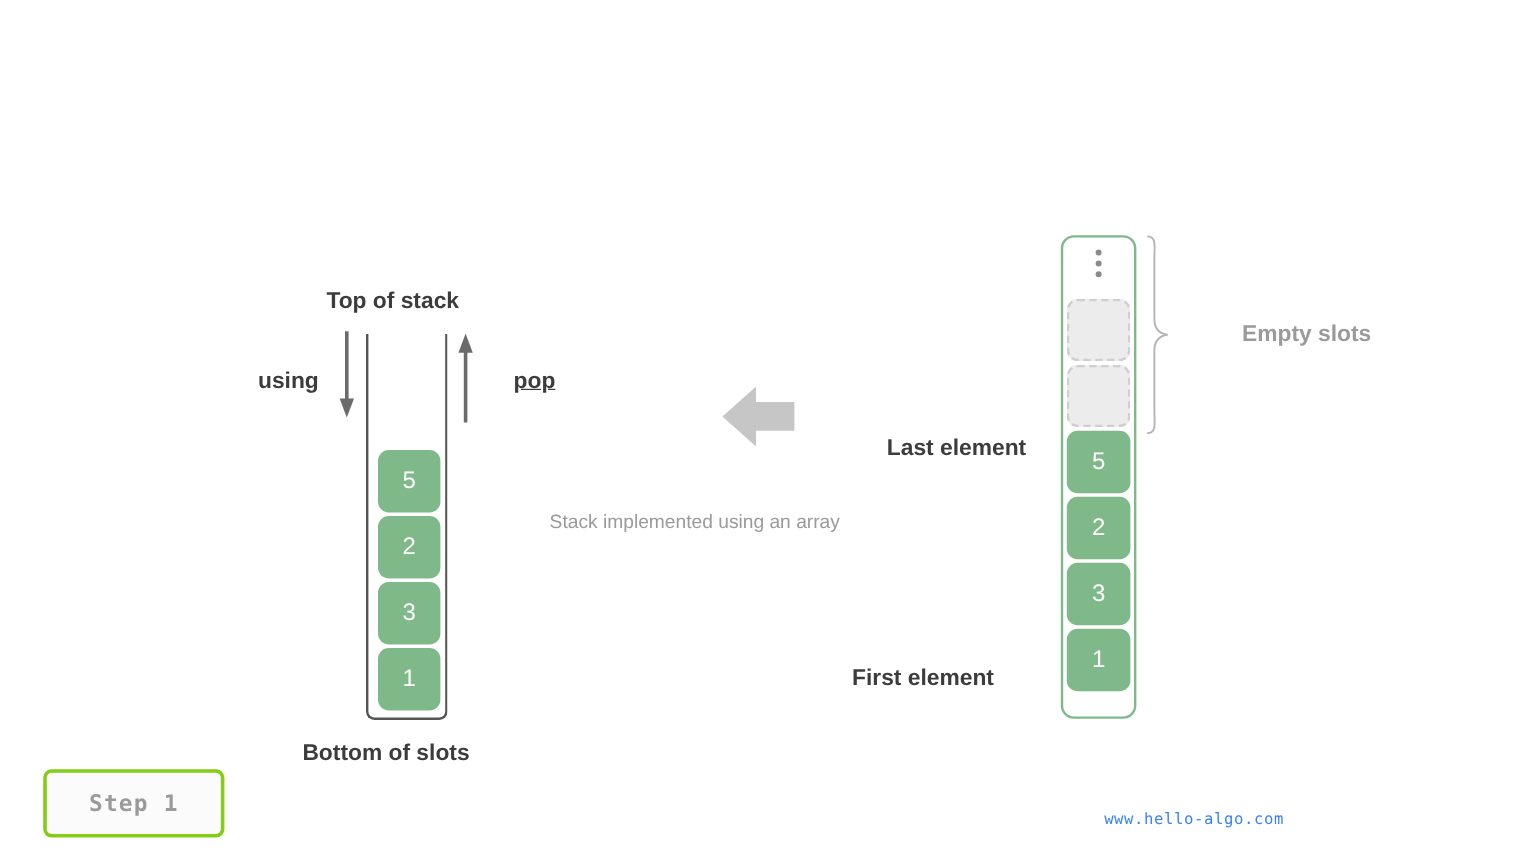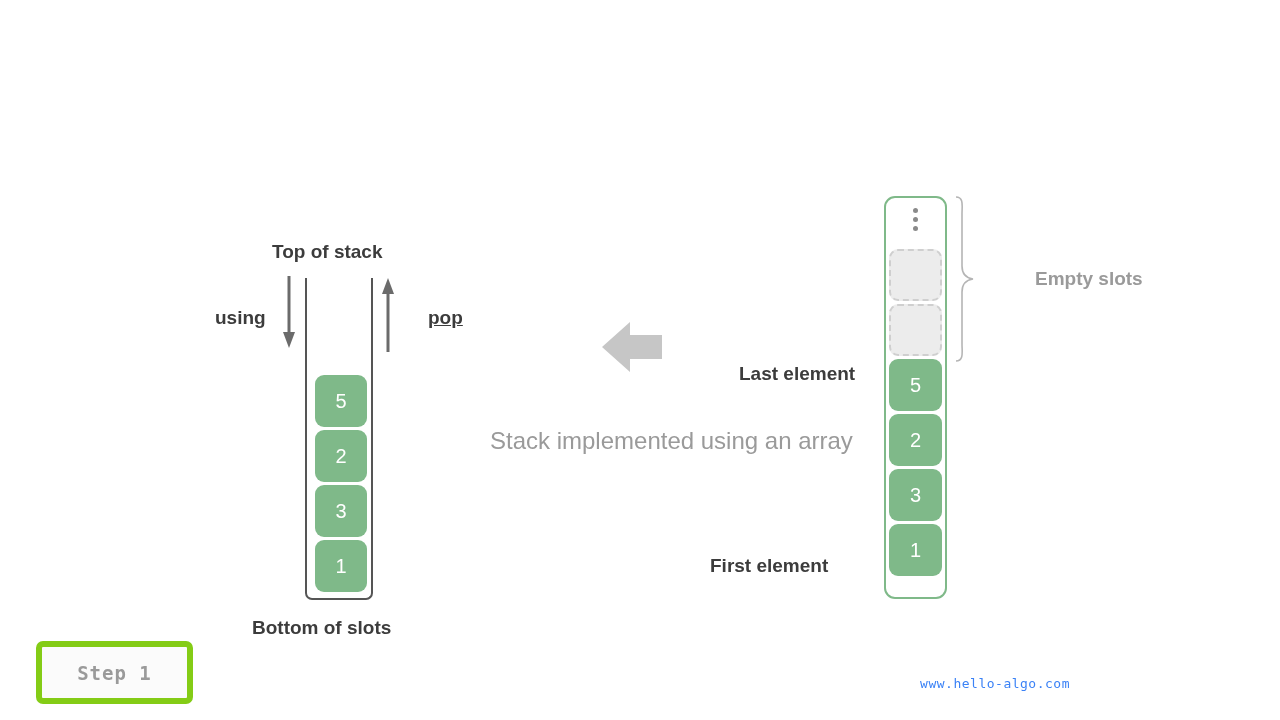--- a/index.html
+++ b/index.html
@@ -23,23 +23,22 @@
   .lbl-dark {
     position: absolute;
     color: #3c3c3c;
     font-weight: bold;
     font-size: 19px;
     white-space: nowrap;
   }
   .lbl-gray {
     position: absolute;
     color: #9a9a9a;
-    font-size: 24px;
+    font-size: 16px;
     white-space: nowrap;
-    margin-left: 32px;
   }
   .lbl-gray-bold {
     position: absolute;
     color: #9a9a9a;
     font-weight: bold;
     font-size: 19px;
     white-space: nowrap;
   }
 
   
@@ -151,21 +150,21 @@
     top: 194px;
   }
 
   
   #step-badge {
     position: absolute;
     left: 36px;
     top: 641px;
     width: 145px;
     height: 51px;
-    border: 6px solid #84cc16;
+    border: 3px solid #84cc16;
     border-radius: 7px;
     background: #fbfbfb;
     display: flex;
     align-items: center;
     justify-content: center;
     color: #9a9a9a;
     font-family: "DejaVu Sans Mono", monospace;
     font-weight: bold;
     font-size: 19px;
     letter-spacing: 1px;

